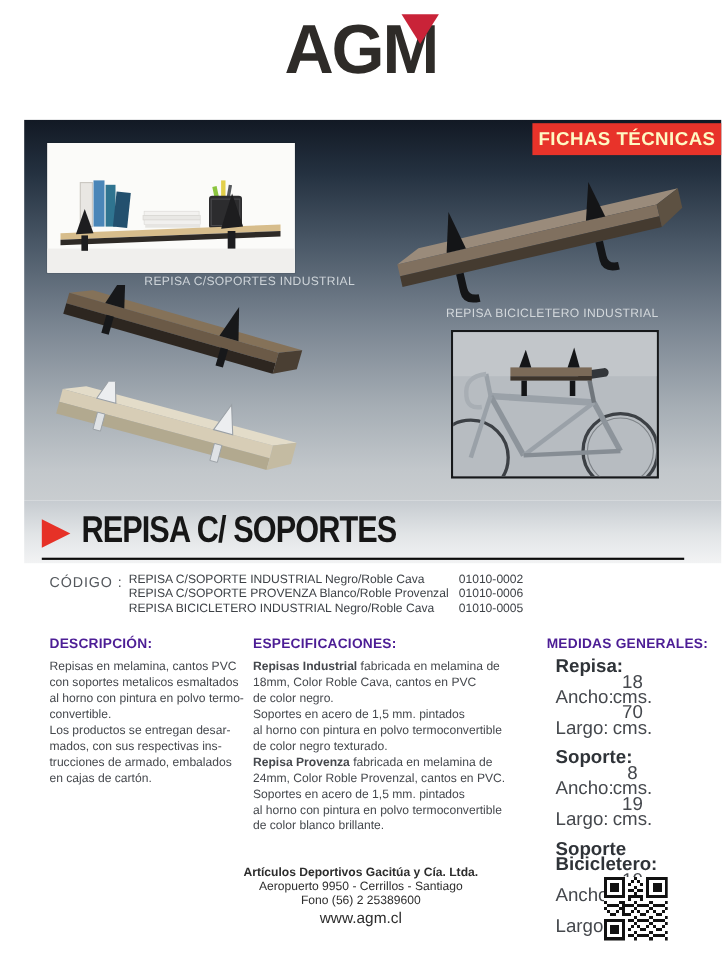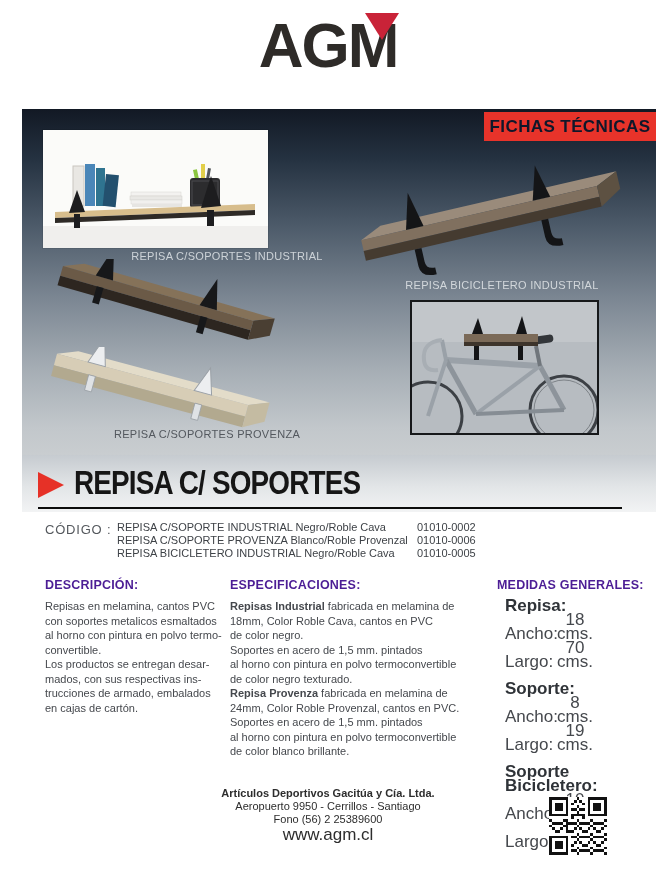--- a/index.html
+++ b/index.html
@@ -13,21 +13,21 @@
              transform:scaleY(1.02);display:inline-block;}
   .logo-tri{position:absolute;right:-2px;top:3px;width:0;height:0;
             border-left:17px solid transparent;border-right:17px solid transparent;
             border-top:27px solid #c92338;}
 
   
   .hero{position:absolute;left:22px;top:109px;width:634px;height:346px;
         background:linear-gradient(180deg,#121924 0%,#243140 14%,#4b5968 33%,
                    #7c8793 55%,#a5adb4 75%,#c2c7cb 92%,#c9cdd0 100%);}
   .fichas{position:absolute;top:3px;right:0;width:172px;height:29px;background:#e8332a;
-          color:#0f172a;font-size:17px;font-weight:bold;letter-spacing:.4px;
+          color:#fef9c3;font-size:17px;font-weight:bold;letter-spacing:.4px;
           display:flex;align-items:center;justify-content:center;}
   .photo{position:absolute;left:21px;top:21px;width:225px;height:118px;background:#fafaf8;
          box-shadow:0 0 0 1px rgba(0,0,0,.08);}
   .lbl{position:absolute;font-size:11px;letter-spacing:.3px;text-align:center;}
   .lbl-ind{left:80px;top:141px;width:250px;color:#cdd3d8;}
   .lbl-bici{left:355px;top:170px;width:250px;color:#d2d7db;}
   .lbl-prov{left:60px;top:319px;width:250px;color:#53585e;}
   .render{position:absolute;}
   .render-ind{left:25px;top:150px;width:230px;height:100px;}
   .render-prov{left:20px;top:238px;width:230px;height:95px;}
@@ -63,21 +63,21 @@
   .med{position:absolute;left:497px;top:578px;width:155px;}
   .mg-group{margin:0 0 13px 8px;font-size:17px;line-height:14px;color:#45484d;}
   .mg-title{font-weight:bold;color:#2f3338;}
   .mg-l{display:inline-block;width:46px;}
   .mg-v{display:inline-block;width:48px;text-align:center;}
 
   
   .footer{position:absolute;left:0;top:787px;width:100%;text-align:center;
           font-size:11px;line-height:13px;color:#2d2d2d;}
   .footer .company{font-weight:bold;}
-  .footer .web{font-size:17px;margin-top:2px;color:#2d2d2d;text-decoration:none;display:inline-block;}
+  .footer .web{font-size:14px;margin-top:2px;color:#2d2d2d;text-decoration:none;display:inline-block;}
 
   .qr{position:absolute;left:549px;top:797px;width:58px;height:58px;}
 </style>
 </head>
 <body>
 
 <div class="page">
 
   <div class="logo">
     <span class="logo-wrap">
@@ -160,21 +160,20 @@
           <polygon points="58,62 68,26 76,62" fill="#141517"></polygon>
           <path d="M62,83 L62,100 Q62,112 78,112 L78,105 Q69,105 69,97 L69,83 Z" fill="#141517"></path>
           <polygon points="188,62 198,28 206,62" fill="#141517"></polygon>
           <path d="M192,83 L192,100 Q192,112 208,112 L208,105 Q199,105 199,97 L199,83 Z" fill="#141517"></path>
         </g>
       </svg>
     </div>
 
     <div class="lbl lbl-ind">REPISA C/SOPORTES INDUSTRIAL</div>
     <div class="lbl lbl-bici">REPISA BICICLETERO INDUSTRIAL</div>
-    <div class="lbl lbl-prov">REPISA C/SOPORTES PROVENZA</div>
 
     <div class="bikeframe">
       <svg width="185" height="131" viewBox="0 0 185 131">
         <rect x="0" y="0" width="185" height="131" fill="#b7bcc1"></rect>
         <rect x="0" y="0" width="185" height="40" fill="#c2c6ca"></rect>
 
         <circle cx="152" cy="108" r="34" fill="none" stroke="#3c4045" stroke-width="3"></circle>
         <circle cx="152" cy="108" r="30" fill="none" stroke="#7d8287" stroke-width="1"></circle>
         <circle cx="16" cy="114" r="34" fill="none" stroke="#3c4045" stroke-width="3"></circle>
 

